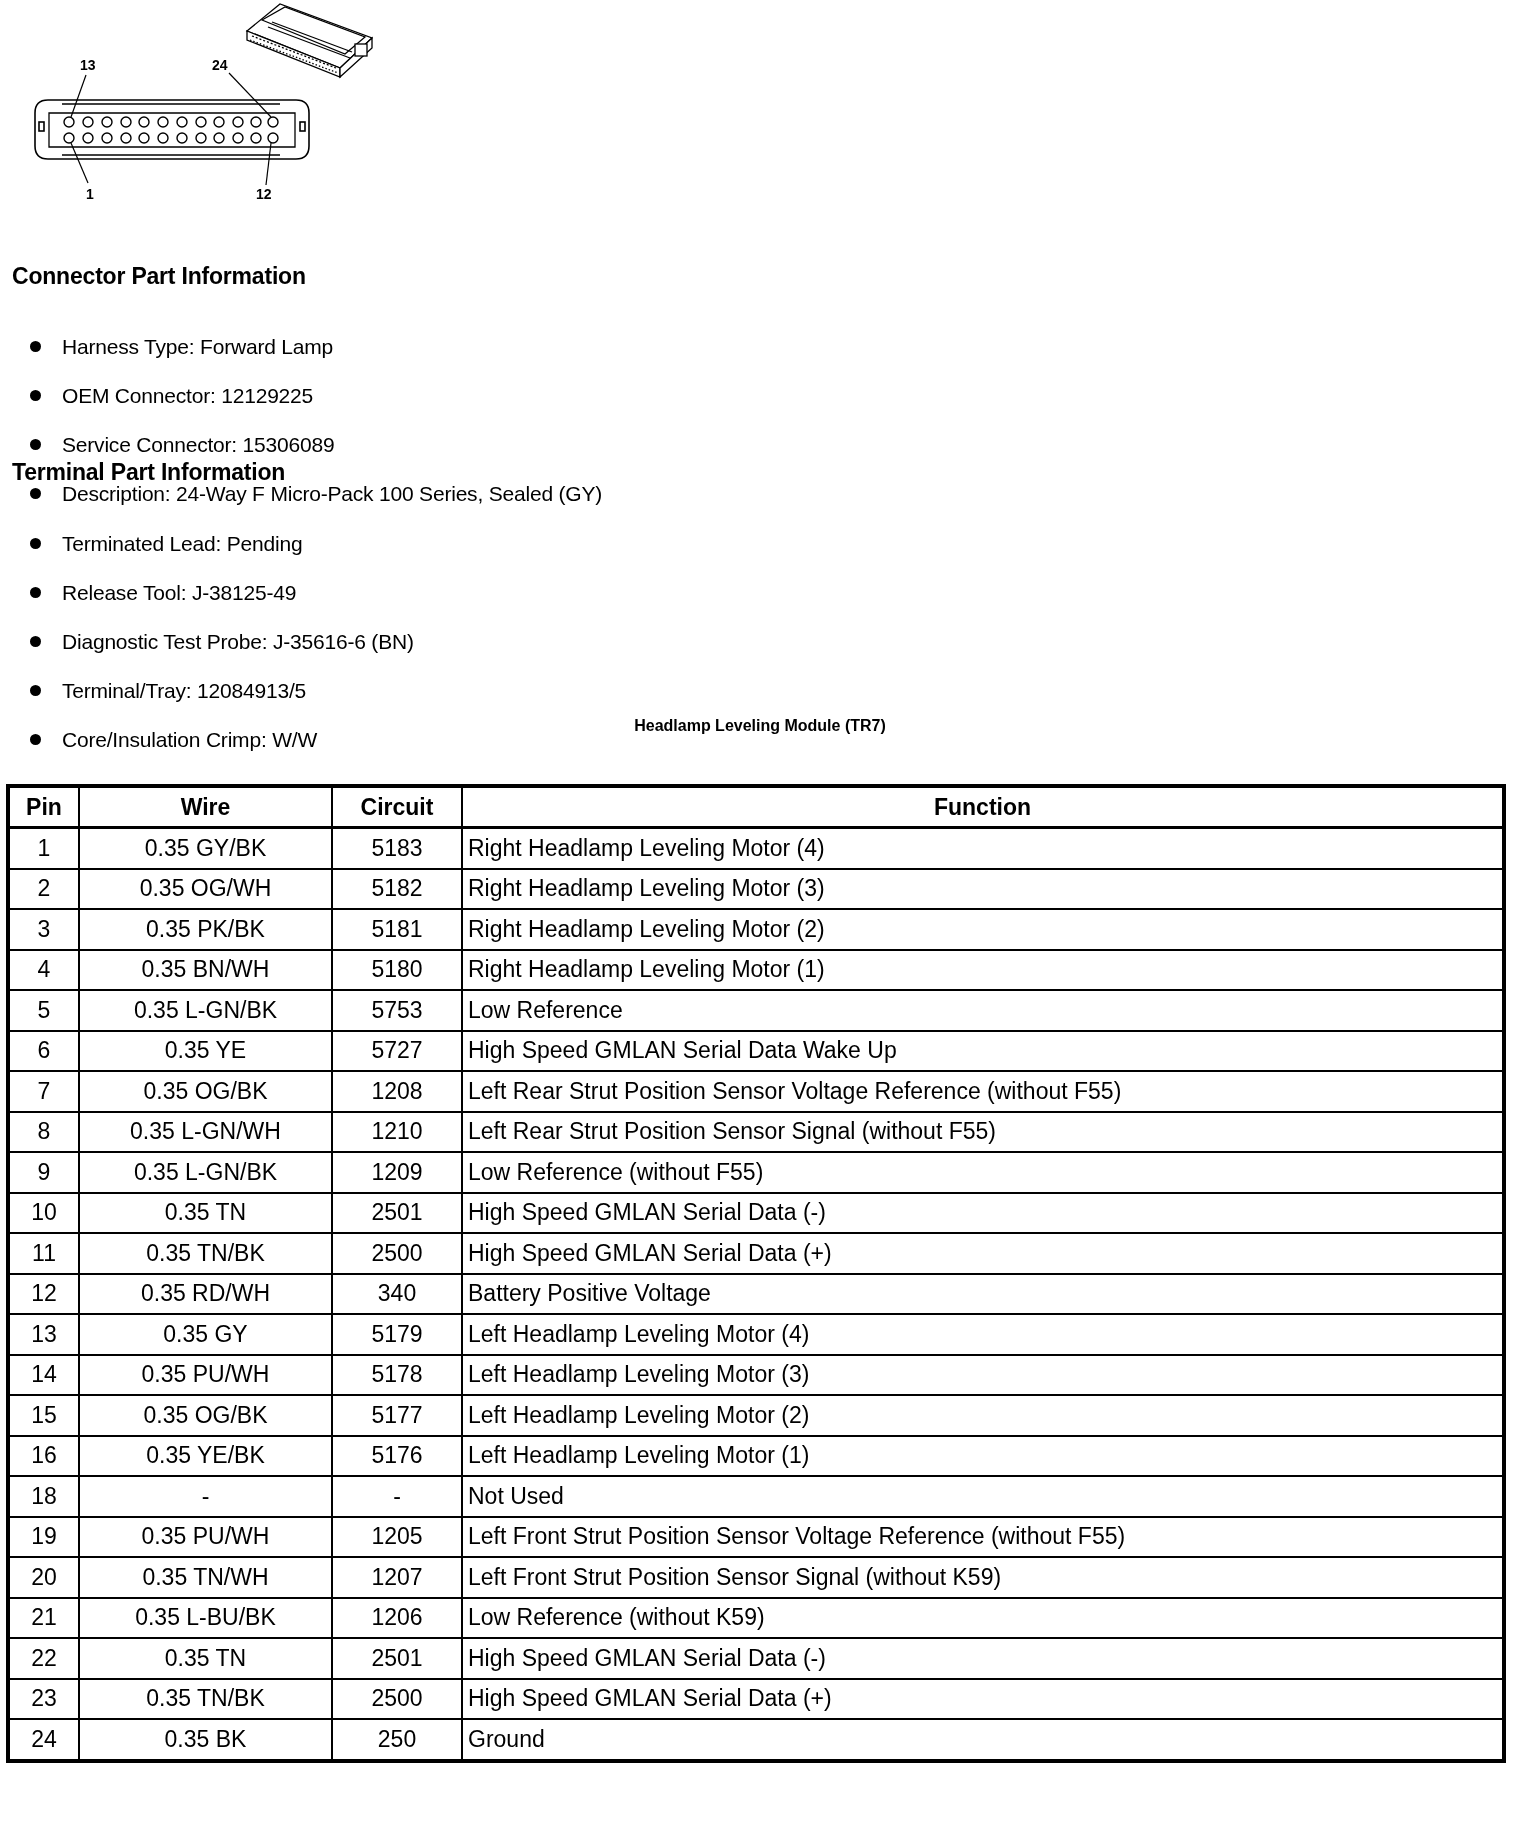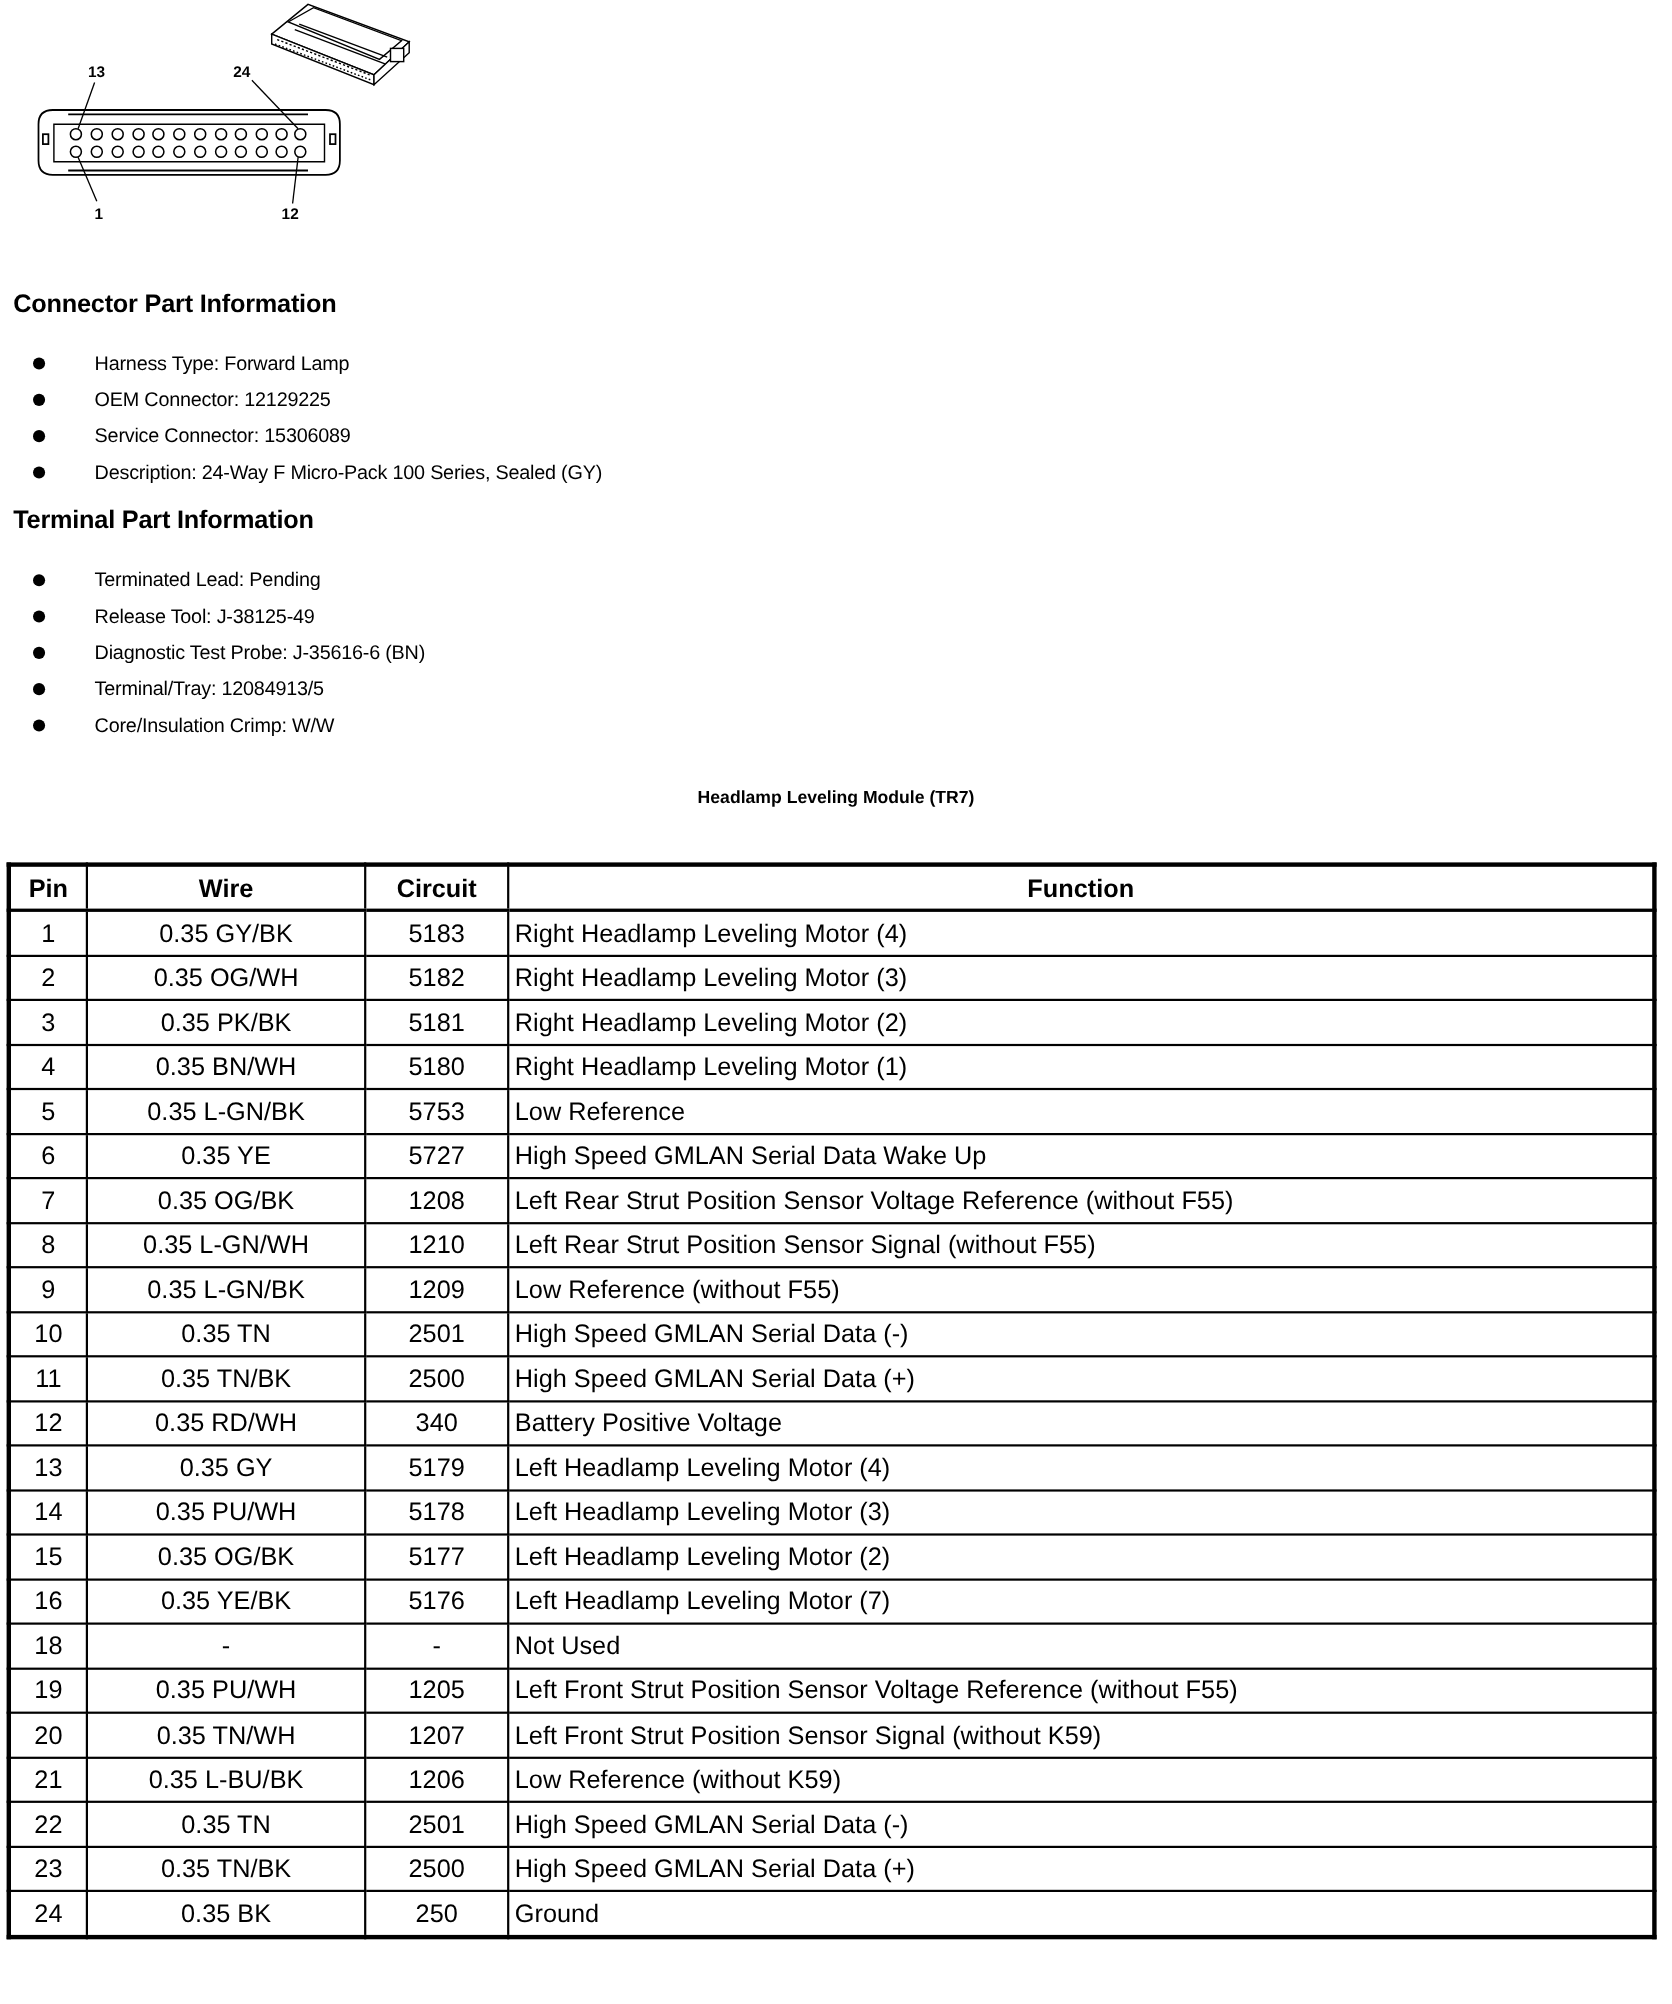--- a/index.html
+++ b/index.html
@@ -7,22 +7,22 @@
     width:1520px; height:1822px; position:relative; overflow:hidden;
     font-family:"Liberation Sans", sans-serif; color:#000;
   }
   .diagram { position:absolute; left:0; top:0; width:400px; height:215px; }
   .section-heading {
     position:absolute; left:12px; font-weight:bold; font-size:23px;
     letter-spacing:-0.2px; line-height:28px;
   }
   .bullet-list { position:absolute; left:0; margin:0; padding:0; list-style:none; }
   .bullet-list li {
-    position:relative; height:33px; line-height:33px; font-size:18px;
-    padding-left:86px; white-space:nowrap; letter-spacing:-0.2px;
+    position:relative; height:33px; line-height:33px; font-size:21px;
+    padding-left:62px; white-space:nowrap; letter-spacing:-0.2px;margin-top:16px;
   }
   .bullet-list li .dot {
     position:absolute; left:30px; top:11px; width:11px; height:11px;
     border-radius:50%; background:#000;
   }
   .table-title {
     position:absolute; left:0; width:1520px; top:712px; text-align:center;
     font-weight:bold; font-size:16px; line-height:28px;
   }
   table.pins {
@@ -227,21 +227,21 @@
       <tr>
         <td class="c">15</td>
         <td class="c">0.35 OG/BK</td>
         <td class="c">5177</td>
         <td class="fn">Left Headlamp Leveling Motor (2)</td>
       </tr>
       <tr>
         <td class="c">16</td>
         <td class="c">0.35 YE/BK</td>
         <td class="c">5176</td>
-        <td class="fn">Left Headlamp Leveling Motor (7)</td>
+        <td class="fn">Left Headlamp Leveling Motor (1)</td>
       </tr>
       <tr>
         <td class="c">18</td>
         <td class="c">-</td>
         <td class="c">-</td>
         <td class="fn">Not Used</td>
       </tr>
       <tr>
         <td class="c">19</td>
         <td class="c">0.35 PU/WH</td>

